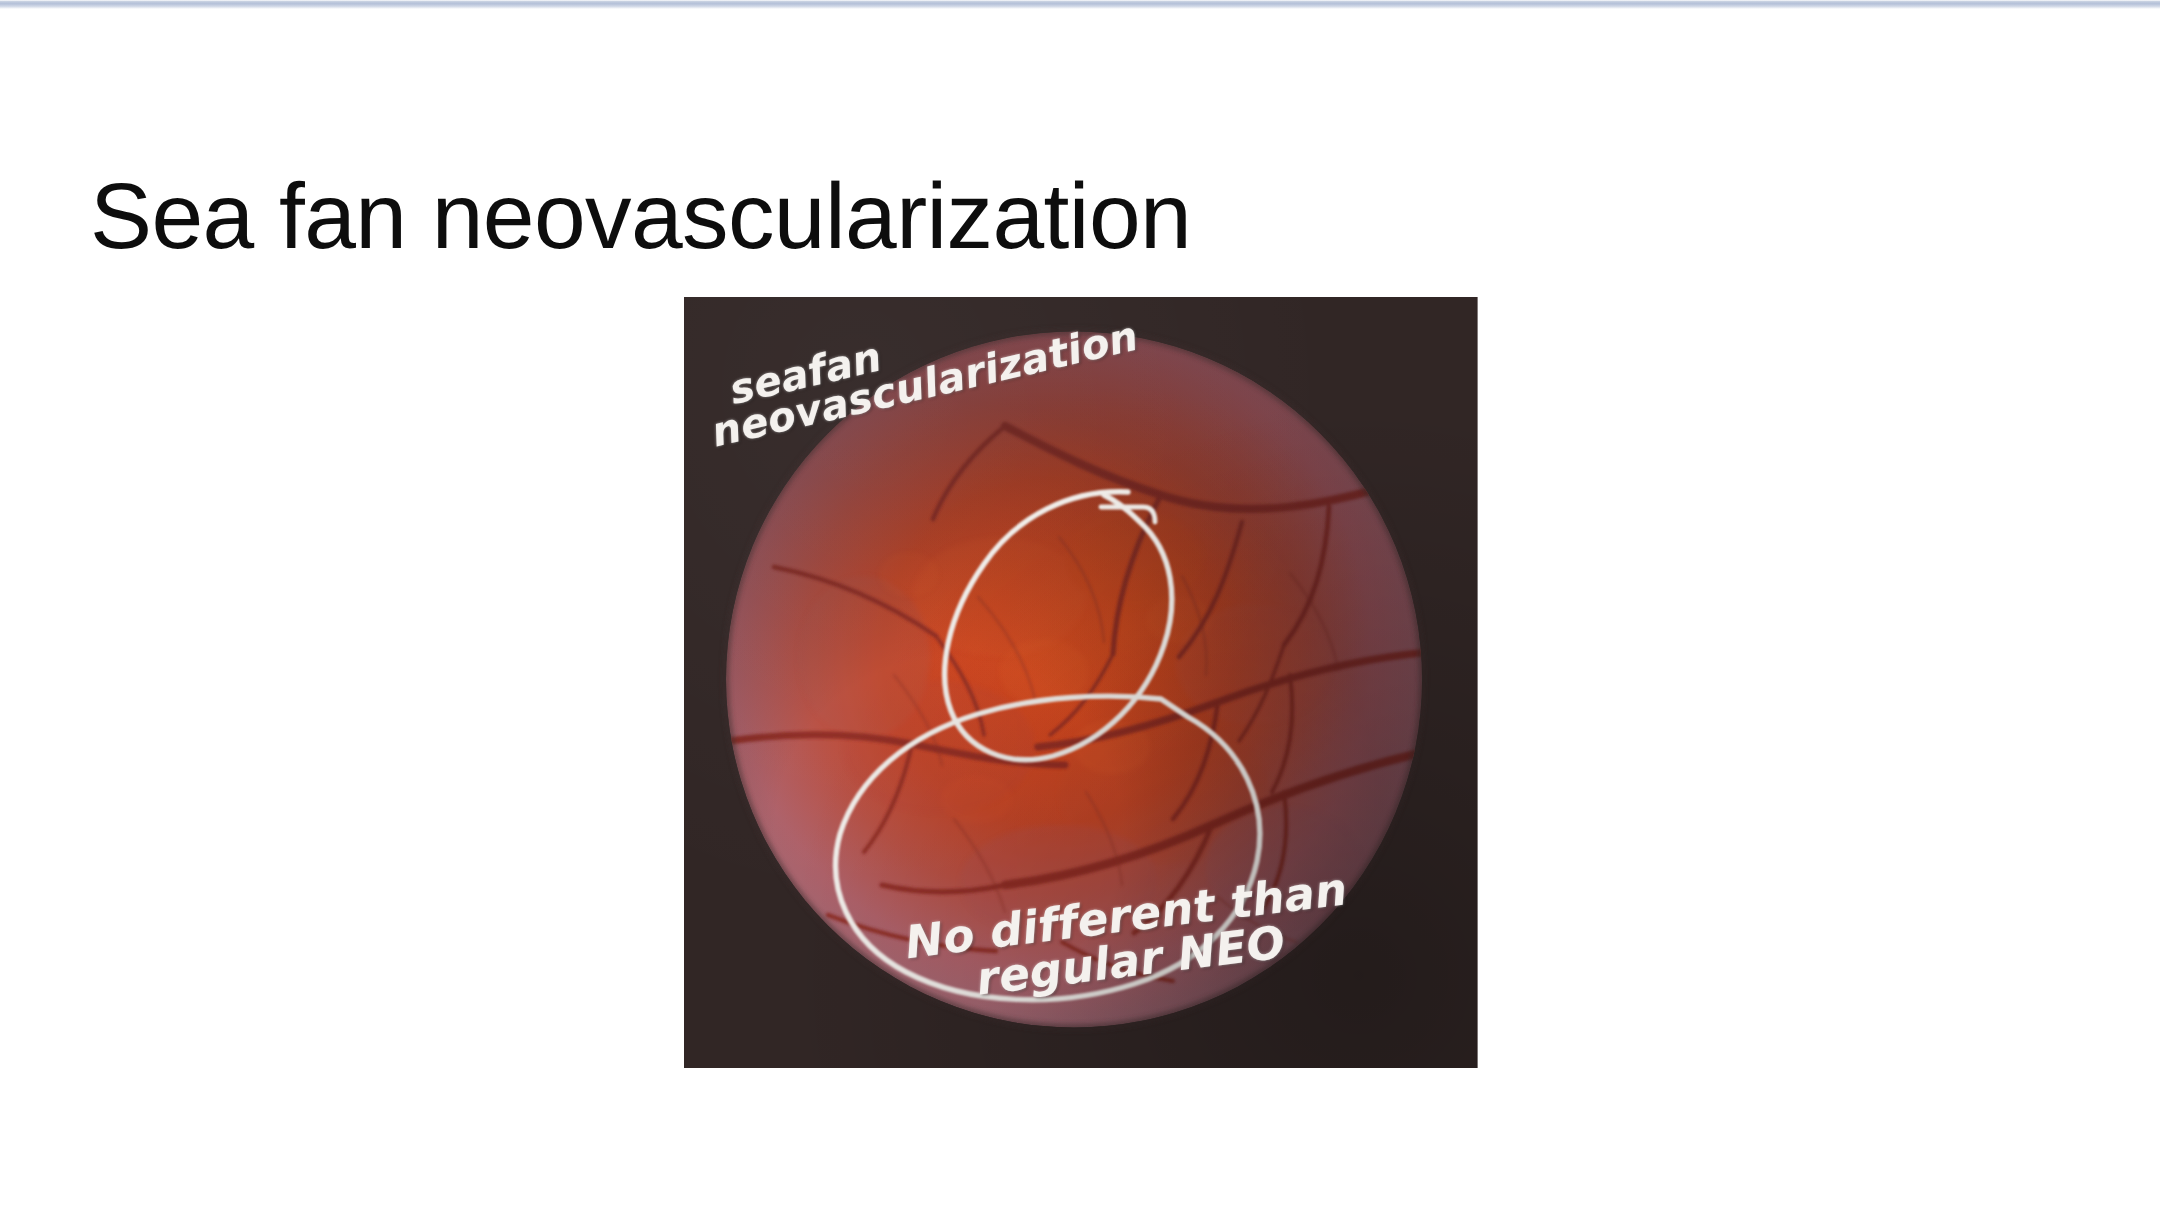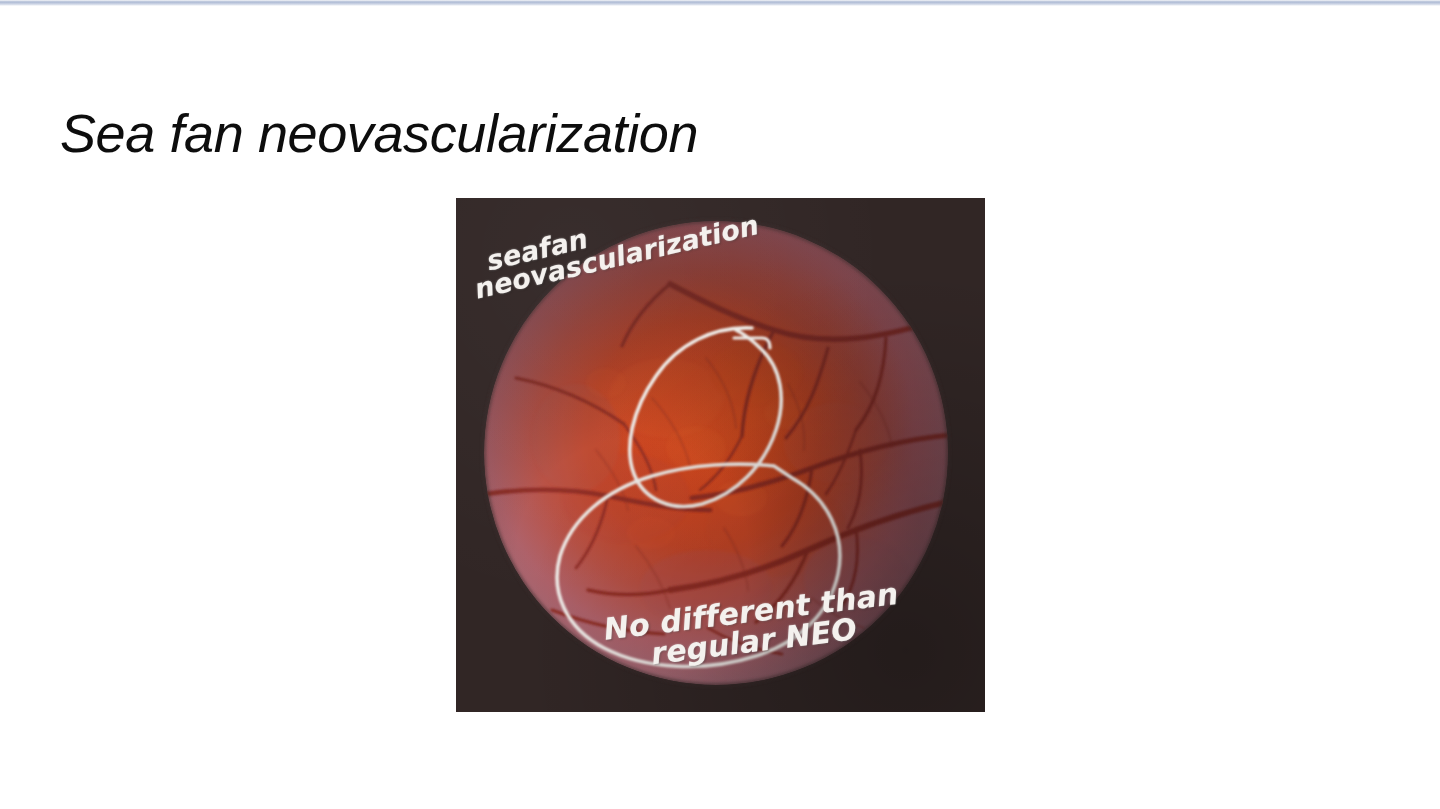--- a/index.html
+++ b/index.html
@@ -38,27 +38,26 @@
         #d3dae8 72%,
         #ffffff 100%);
   }
 
   
   .slide-title {
     position: absolute;
     left: 60px;
     top: 66px;
     font-family: "Liberation Sans", sans-serif;
-    font-size: 54px;
+    font-size: 62px;
     font-weight: 400;
     letter-spacing: -0.4px;
     color: #0d0d0d;
     line-height: 1.18;
     white-space: nowrap;
-    font-style: italic;
   }
 
   
   .photo {
     position: absolute;
     left: 456px;
     top: 198px;
     width: 529px;
     height: 514px;
     background: #2e2524;

